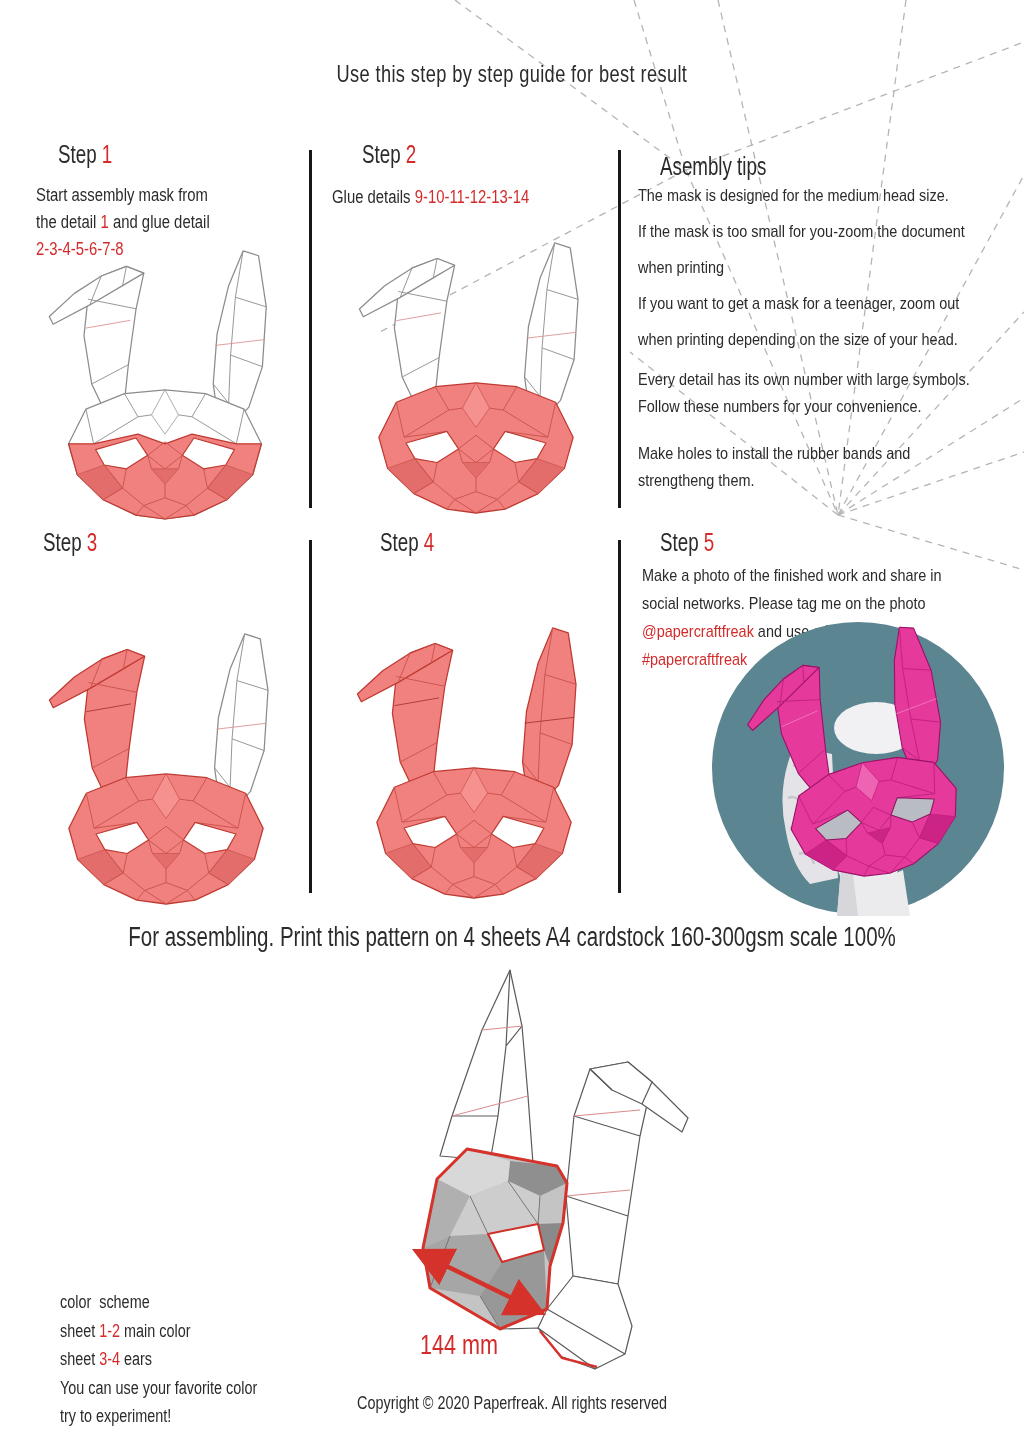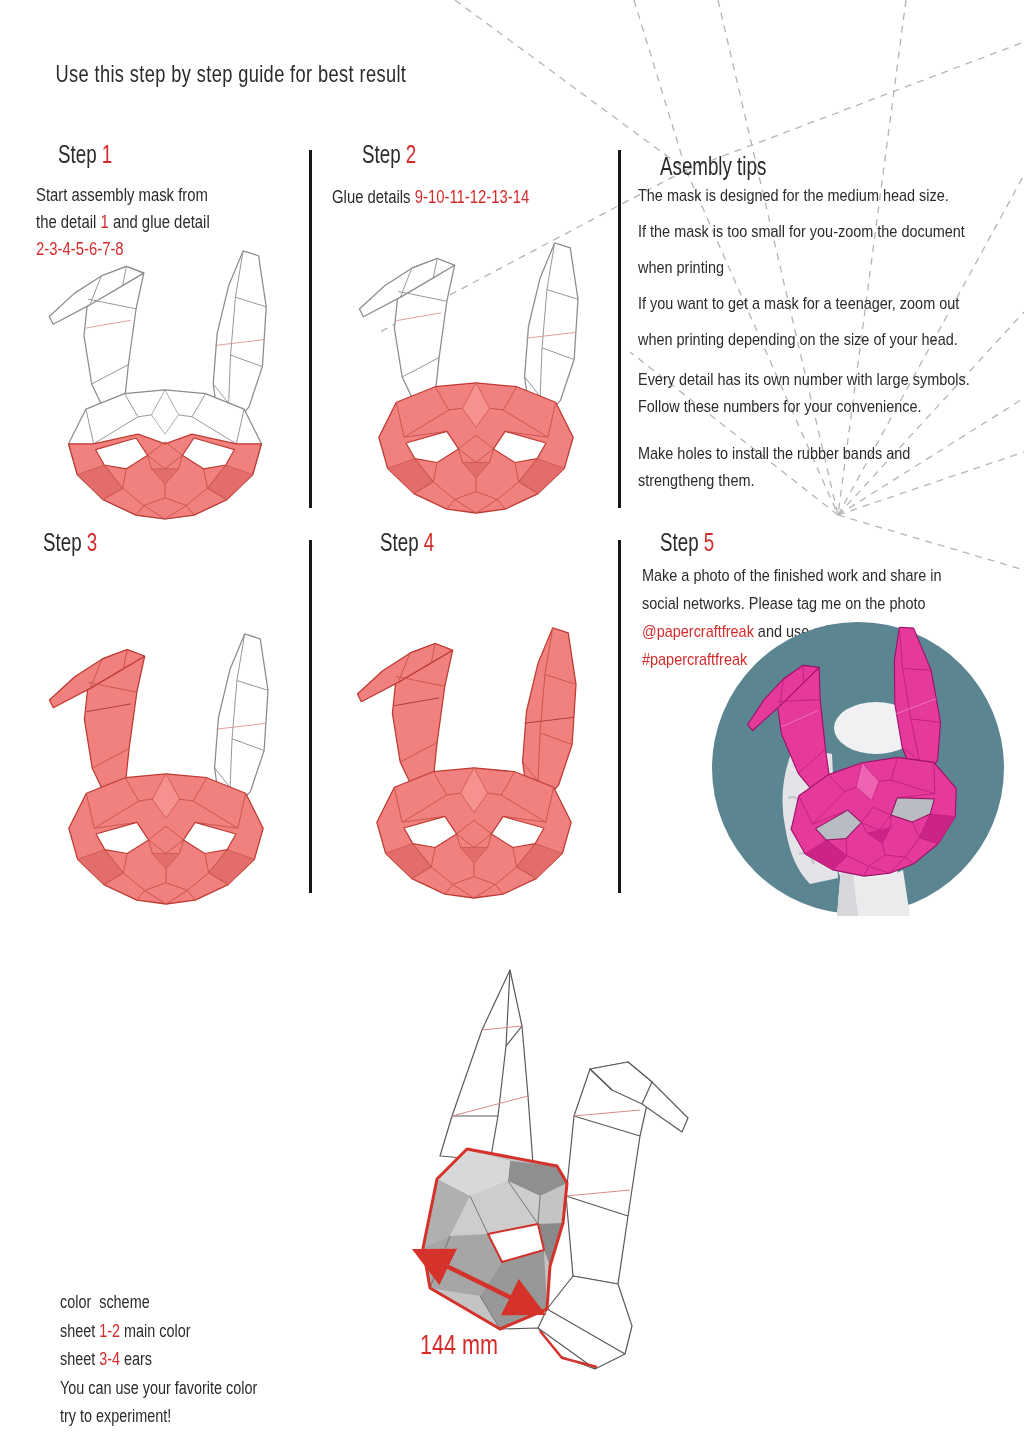--- a/index.html
+++ b/index.html
@@ -6,21 +6,21 @@
   .page { position:relative; width:1024px; height:1448px; background:#ffffff; overflow:hidden;
           font-family:"Liberation Sans", sans-serif; color:#2b2b2b; }
   .abs { position:absolute; }
   .red { color:#d42a2a; }
   .pre { white-space:pre; }
   
   .cx75 { transform:scaleX(.75); transform-origin:left top; white-space:nowrap; display:inline-block; }
   .cx80 { transform:scaleX(.80); transform-origin:left top; display:inline-block; }
   .cx85 { transform:scaleX(.85); transform-origin:left top; display:block; }
   .cxc  { transform:scaleX(.76); transform-origin:center top; white-space:nowrap; display:inline-block; }
-  .centerline { left:0; width:100%; }
+  .centerline { left:0; width:100%; text-align:center; }
   .h1 { font-size:24px; letter-spacing:.5px; }
   .h2 { font-size:25px; }
   .body-txt { font-size:17.5px; line-height:27px; }
   .body-sm { font-size:17px; line-height:27px; }
   .vline { position:absolute; width:2.5px; background:#171717; }
   svg { display:block; }
   
   .base   { fill:var(--bfill,#fff); stroke:var(--bstroke,#8c8c8c); stroke-width:1.3; stroke-linejoin:round; }
   .lines  { fill:none; stroke:var(--lstroke,#8c8c8c); stroke-width:1; }
   .crease { fill:none; stroke:var(--cstroke,#dc9090); stroke-width:.9; }
@@ -210,20 +210,23 @@
       <path d="M143,252 L139,300 L212,300 L205,254 Q170,272 143,252 Z" fill="#ebebee"></path>
       <path d="M143,252 L139,300 L160,300 L155,258 Z" fill="#d6d6db"></path>
     </g>
     <g class="pinkv" transform="translate(46,14) scale(0.85) rotate(-14 140 160)">
       <use href="#gEarB"></use>
         <use href="#gEarS"></use>
         <use href="#gFaceRed"></use>
     </g>
   </svg>
 
+  <div class="abs centerline" style="top:922px">
+    <span class="cxc" style="font-size:27px">For assembling. Print this pattern on 4 sheets A4 cardstock 160-300gsm scale 100%</span>
+  </div>
 
   <svg class="abs" style="left:390px;top:966px" width="360" height="445" viewBox="0 0 360 445">
     <defs>
       <marker id="ah" markerWidth="9" markerHeight="9" refX="7" refY="4.5" orient="auto-start-reverse">
         <path d="M0,0 L9,4.5 L0,9 Z" fill="#d4322a"></path>
       </marker>
     </defs>
 
     <g fill="#ffffff" stroke="#5a5a5a" stroke-width="1.2" stroke-linejoin="round">
       <path d="M120,4 L92,64 L62,150 L50,190 L143,198 L138,130 L132,60 Z"></path>
@@ -267,14 +270,17 @@
   <div class="abs" style="left:60px;top:1288px;font-size:18px;line-height:28.5px">
     <span class="cx80">
       <span class="pre">color  scheme</span><br>
       <span>sheet </span><span class="red">1-2</span><span> main color</span><br>
       <span>sheet </span><span class="red">3-4</span><span> ears</span><br>
       <span>You can use your favorite color</span><br>
       <span>try to experiment!</span>
     </span>
   </div>
 
+  <div class="abs centerline" style="top:1392px">
+    <span class="cxc" style="font-size:19px">Copyright © 2020 Paperfreak. All rights reserved</span>
+  </div>
 
 </div>
 
 </body></html>

